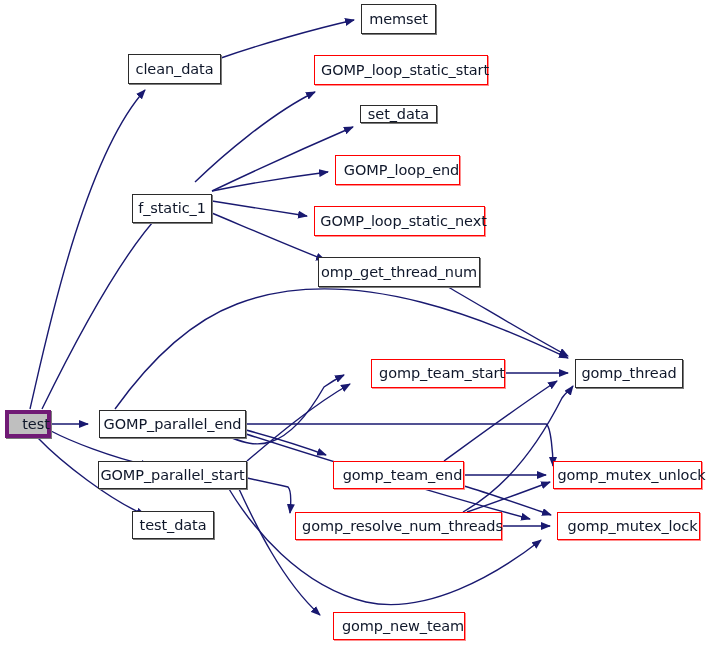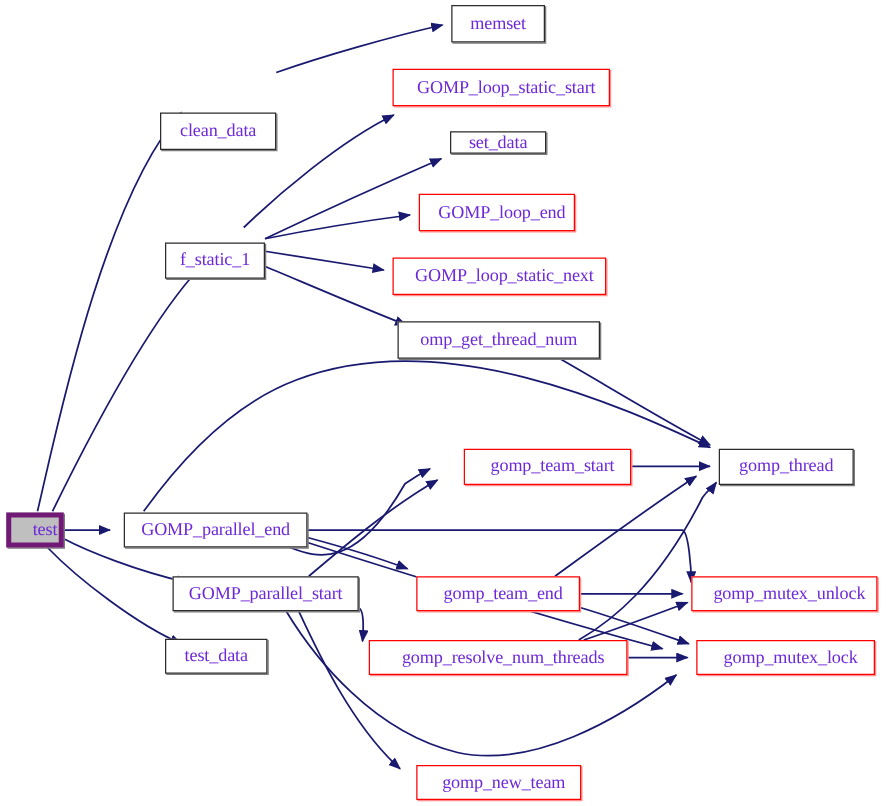--- a/index.html
+++ b/index.html
@@ -28,24 +28,23 @@
   .node {
     position: absolute;
     box-sizing: border-box;
     display: flex;
     align-items: center;
     justify-content: center;
     background: #ffffff;
     border: 1px solid #000000;
     font-size: 14.5px;
     line-height: 1;
-    color: #6d28d9;
+    color: #0f172a;
     white-space: nowrap;
     letter-spacing: -0.1px;
-    font-family: Liberation Serif, serif;
   }
   .node.black {
     border: 1px solid #2b2b2b;
     box-shadow: 1px 1px 0 0 #7b7b7b;
   }
   .node.red {
     border: 1px solid #ff0000;
     box-shadow: 1px 1px 0 0 #ff8d8d;
     padding-left: 8px;
   }
@@ -99,21 +98,21 @@
         <path d="M 463,512 C 489,497 526,469 562,398 566,392 570,390 573,386" fill="none" stroke="#191970" stroke-width="1.4" marker-end="url(#arrowhead)"></path>
         <path d="M 467,512 C 494,503 526,491 550,482" fill="none" stroke="#191970" stroke-width="1.4" marker-end="url(#arrowhead)"></path>
         <path d="M 502,526 L 550,526" fill="none" stroke="#191970" stroke-width="1.4" marker-end="url(#arrowhead)"></path>
       </g>
   </svg>
 
   <div id="nodes-group">
       <div class="node black" style="left: 361px; top: 4px; width: 75px; height: 30px;">
         <span class="lbl">memset</span>
       </div>
-      <div class="node black" style="left: 128px; top: 54px; width: 93px; height: 30px; margin-top: 36px;">
+      <div class="node black" style="left: 128px; top: 54px; width: 93px; height: 30px;">
         <span class="lbl">clean_data</span>
       </div>
       <div class="node red" style="left: 314px; top: 55px; width: 174px; height: 30px;">
         <span class="lbl">GOMP_loop_static_start</span>
       </div>
       <div class="node black" style="left: 360px; top: 105px; width: 77px; height: 18px;">
         <span class="lbl">set_data</span>
       </div>
       <div class="node red" style="left: 335px; top: 155px; width: 125px; height: 30px; justify-content: center;">
         <span class="lbl">GOMP_loop_end</span>
@@ -132,21 +131,21 @@
       </div>
       <div class="node black" style="left: 575px; top: 359px; width: 108px; height: 29px;">
         <span class="lbl">gomp_thread</span>
       </div>
       <div class="node current" style="left: 5px; top: 410px; width: 46px; height: 28px;">
         <span class="lbl">test</span>
       </div>
       <div class="node black" style="left: 99px; top: 410px; width: 147px; height: 28px;">
         <span class="lbl">GOMP_parallel_end</span>
       </div>
-      <div class="node black" style="left: 98px; top: 461px; width: 149px; height: 28px; margin-left: 40px;">
+      <div class="node black" style="left: 98px; top: 461px; width: 149px; height: 28px;">
         <span class="lbl">GOMP_parallel_start</span>
       </div>
       <div class="node red" style="left: 333px; top: 461px; width: 131px; height: 28px;">
         <span class="lbl">gomp_team_end</span>
       </div>
       <div class="node red" style="left: 553px; top: 461px; width: 149px; height: 28px;">
         <span class="lbl">gomp_mutex_unlock</span>
       </div>
       <div class="node black" style="left: 132px; top: 511px; width: 82px; height: 28px;">
         <span class="lbl">test_data</span>

